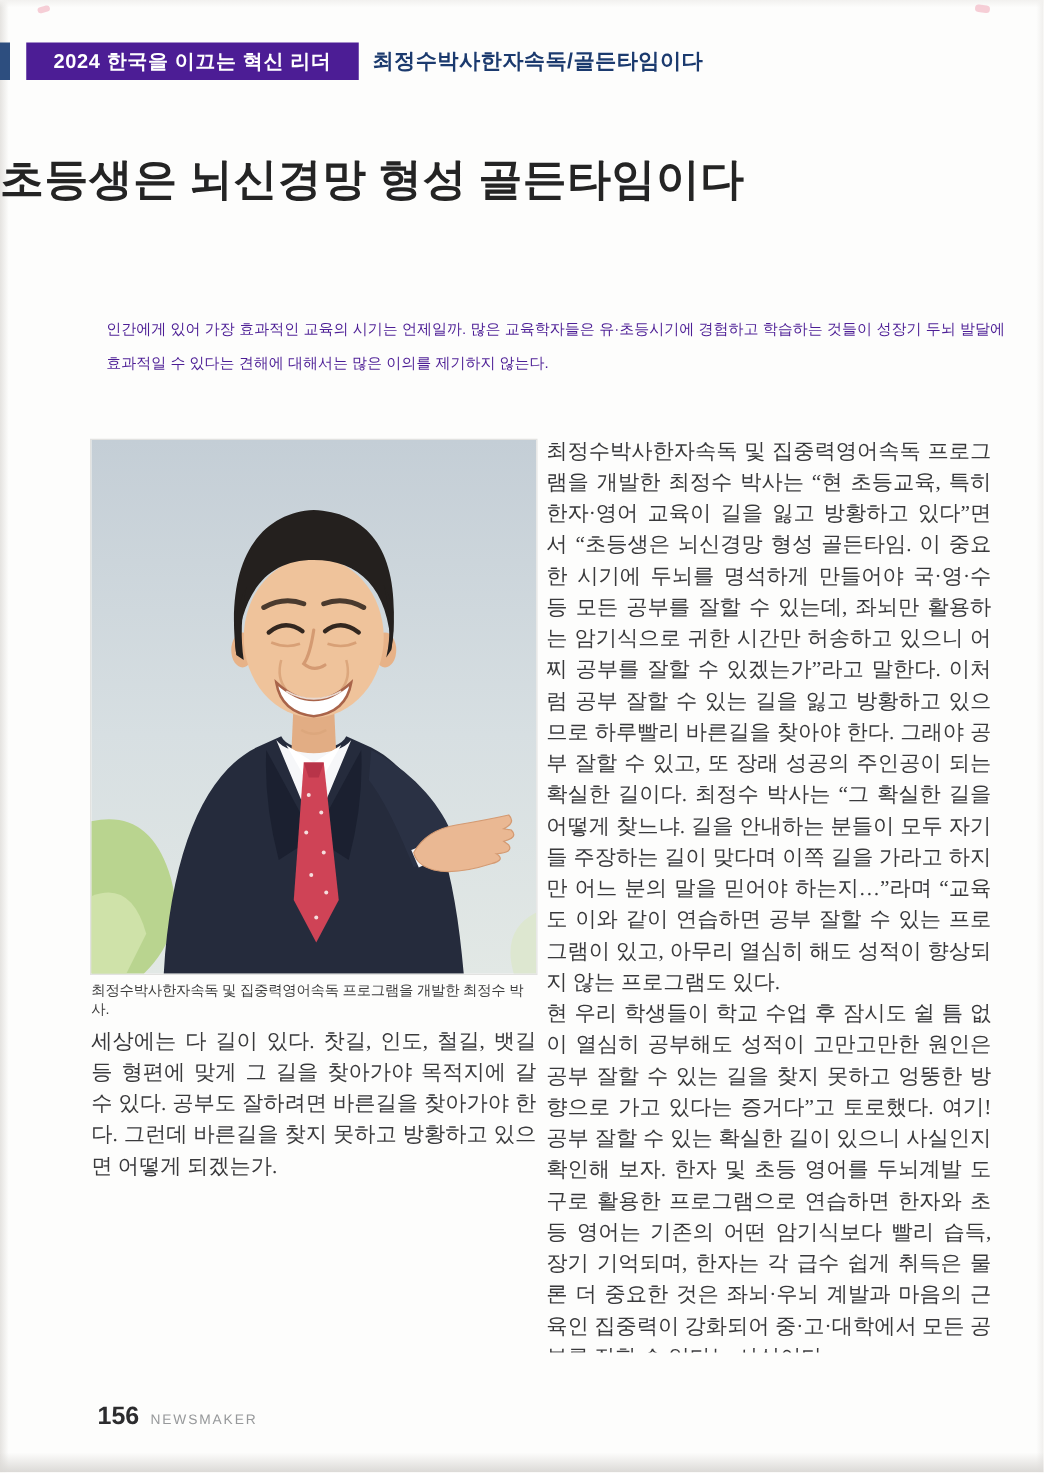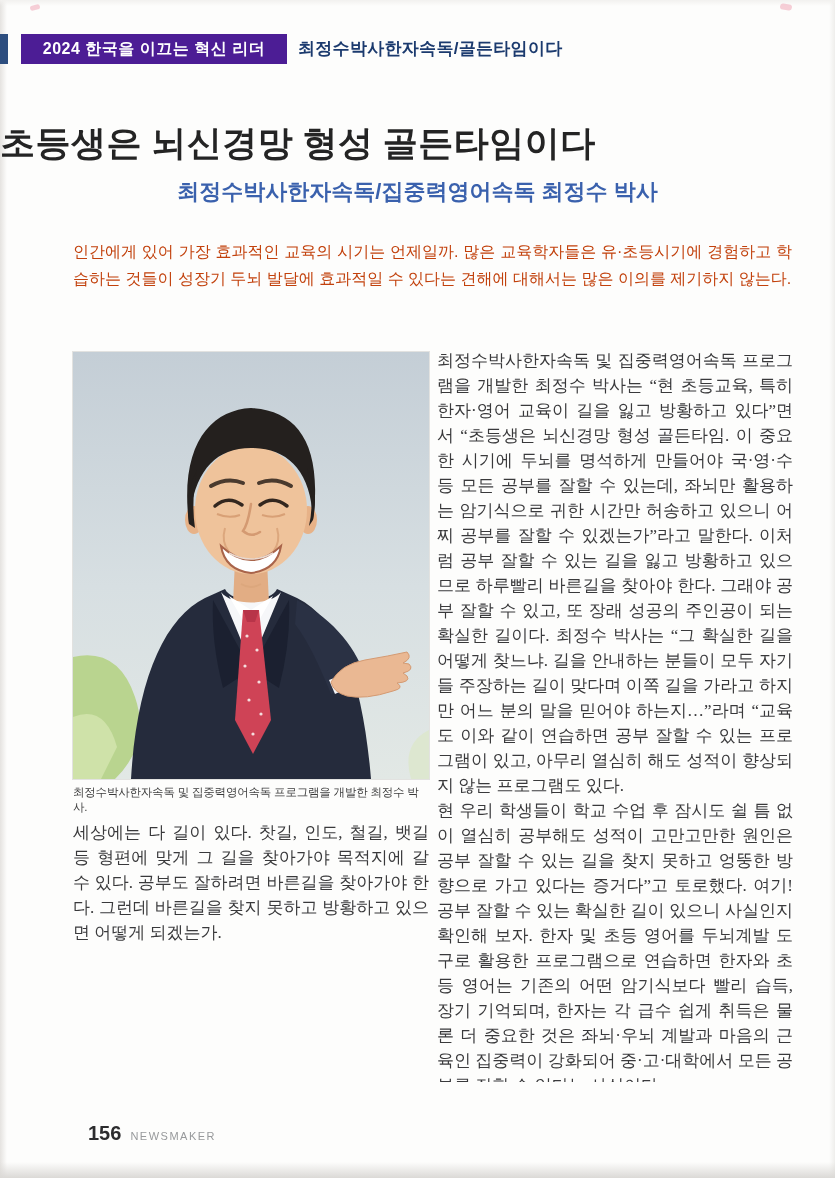--- a/index.html
+++ b/index.html
@@ -38,22 +38,22 @@
   .title {
     position: absolute; left: 0; right: 0; top: 120px; margin: 0;
     font-family: "Liberation Serif", serif;
     font-size: 35px; font-weight: 600; color: #242424; letter-spacing: 0.5px;
   }
   .subtitle {
     position: absolute; left: 0; right: 0; top: 177px; margin: 0;
     text-align: center; font-size: 22px; font-weight: bold; color: #3a61ad;
   }
   .lead {
-    position: absolute; left: 73px; top: 238px; width: 719px; margin: 0;
-    font-size: 16px; line-height: 27px; color: #c2410c;
+    position: absolute; left: 73px; top: 238px; width: 719px; margin: 12px;
+    font-size: 12px; line-height: 27px; color: #4c1d95;
     text-align: justify; word-break: break-all;
   }
 
   
   .photo {
     position: absolute; left: 73px; top: 352px; width: 356px; height: 427px;
     margin: 0; outline: 1px solid #e2e2e0;
   }
   .photo svg { display: block; width: 100%; height: 100%; }
   .caption {
@@ -72,21 +72,21 @@
   .col-left  { left: 73px;  top: 820px; height: 290px; overflow: hidden; }
   .col-right { left: 437px; top: 348px; height: 734px; overflow: hidden; }
   .sec-head {
     margin: 16px 0 5px 0;
     font-family: "Liberation Sans", sans-serif;
     font-size: 16px; font-weight: bold; color: #1e1e1e;
     letter-spacing: -0.5px; text-align: left;
   }
 
   
-  .footer { position: absolute; left: 78px; top: 1122px; display: flex; align-items: baseline; margin-left: 10px; }
+  .footer { position: absolute; left: 78px; top: 1122px; display: flex; align-items: baseline; }
   .pnum { font-size: 20px; font-weight: bold; color: #2c2c2e; }
   .mag  { margin-left: 9px; font-size: 11px; color: #97999b; letter-spacing: 1.5px; }
 </style>
 </head>
 <body>
 
 <div class="page">
 
   <div class="edge edge-left"></div>
   <div class="edge edge-right"></div>
@@ -97,21 +97,20 @@
 
   <header>
     <div class="badge-stub"></div>
     <div class="badge">
       <span>2024 한국을 이끄는 혁신 리더</span>
     </div>
     <div class="topic">최정수박사한자속독/골든타임이다</div>
   </header>
 
   <h1 class="title">초등생은 뇌신경망 형성 골든타임이다</h1>
-  <h2 class="subtitle">최정수박사한자속독/집중력영어속독 최정수 박사</h2>
   <p class="lead">인간에게 있어 가장 효과적인 교육의 시기는 언제일까. 많은 교육학자들은 유·초등시기에 경험하고 학습하는 것들이 성장기 두뇌 발달에 효과적일 수 있다는 견해에 대해서는 많은 이의를 제기하지 않는다.</p>
 
   <figure class="photo">
     <svg viewBox="0 0 356 427" aria-hidden="true">
       <defs>
         <linearGradient id="bg" x1="0" y1="0" x2="0" y2="1">
           <stop offset="0" stop-color="#c4ced6"></stop>
           <stop offset="0.55" stop-color="#d7dfe2"></stop>
           <stop offset="1" stop-color="#e2e8e5"></stop>
         </linearGradient>

